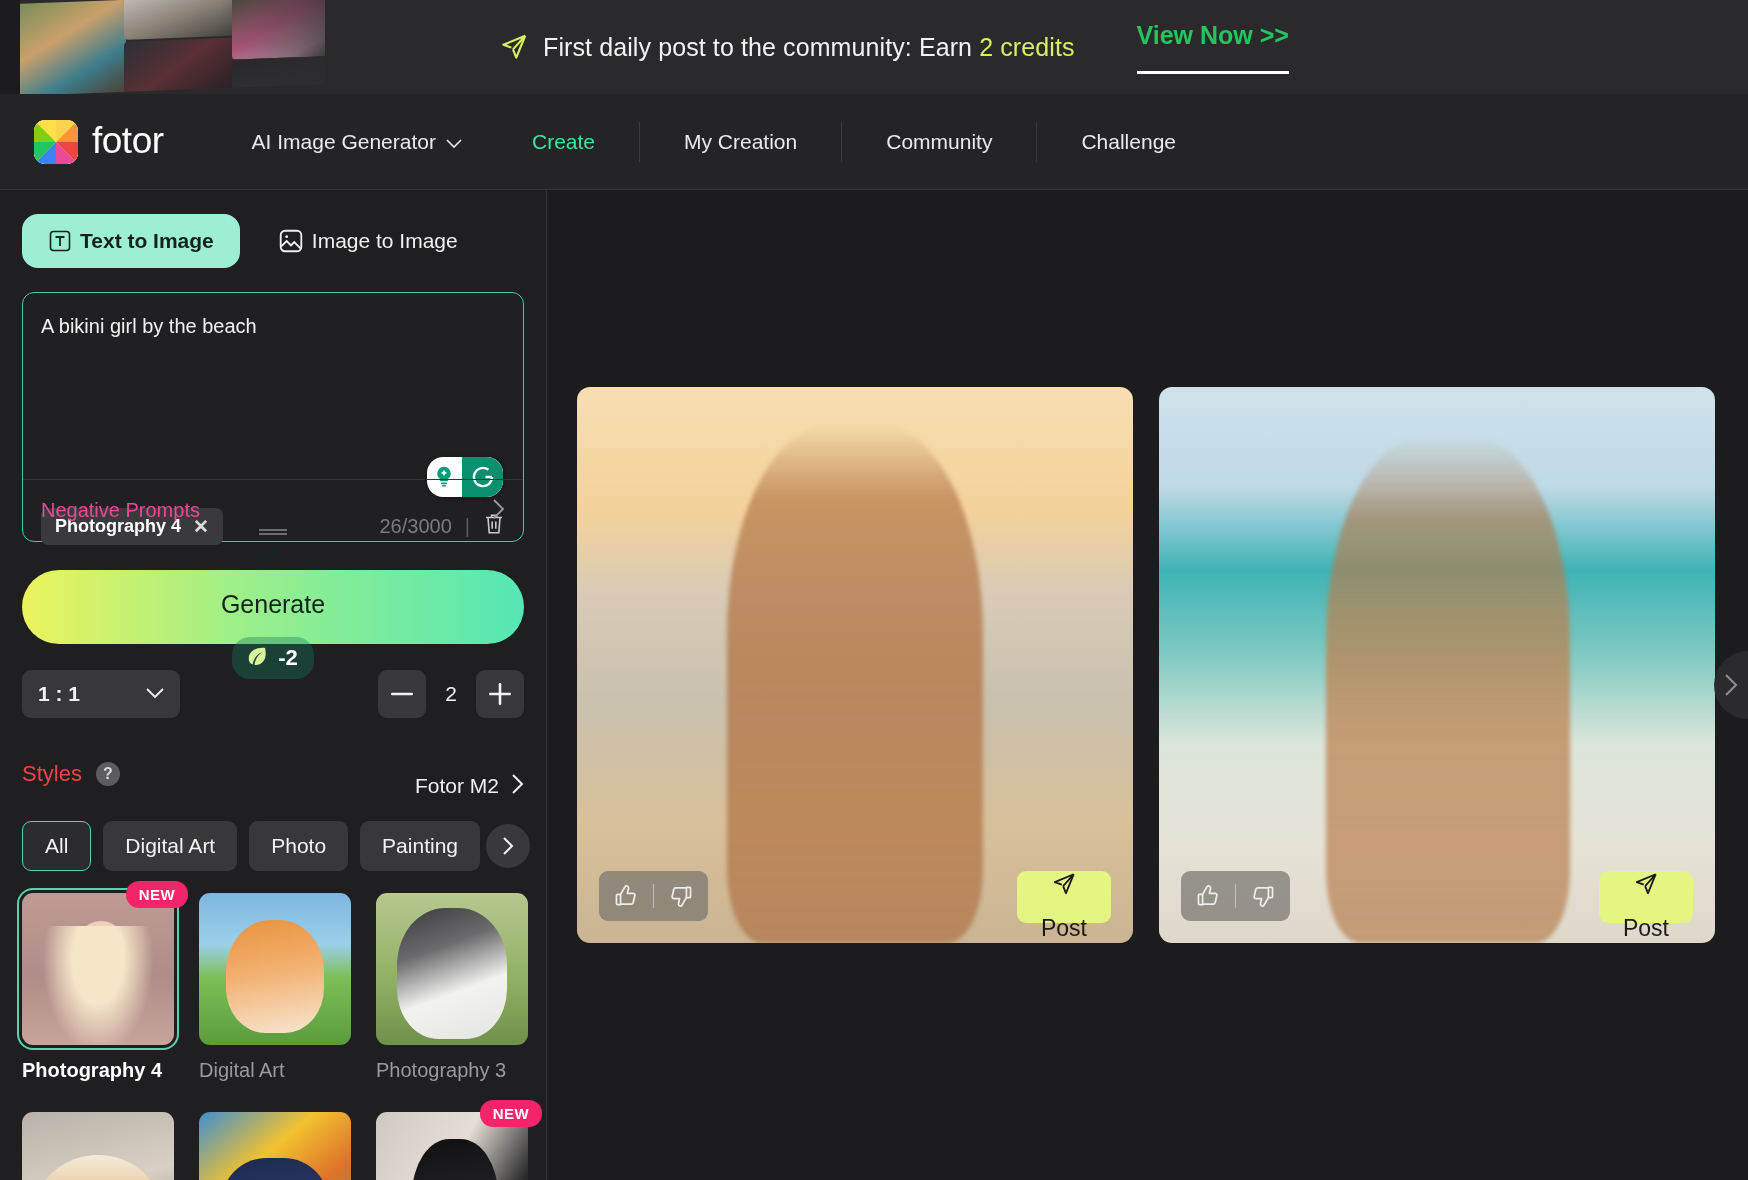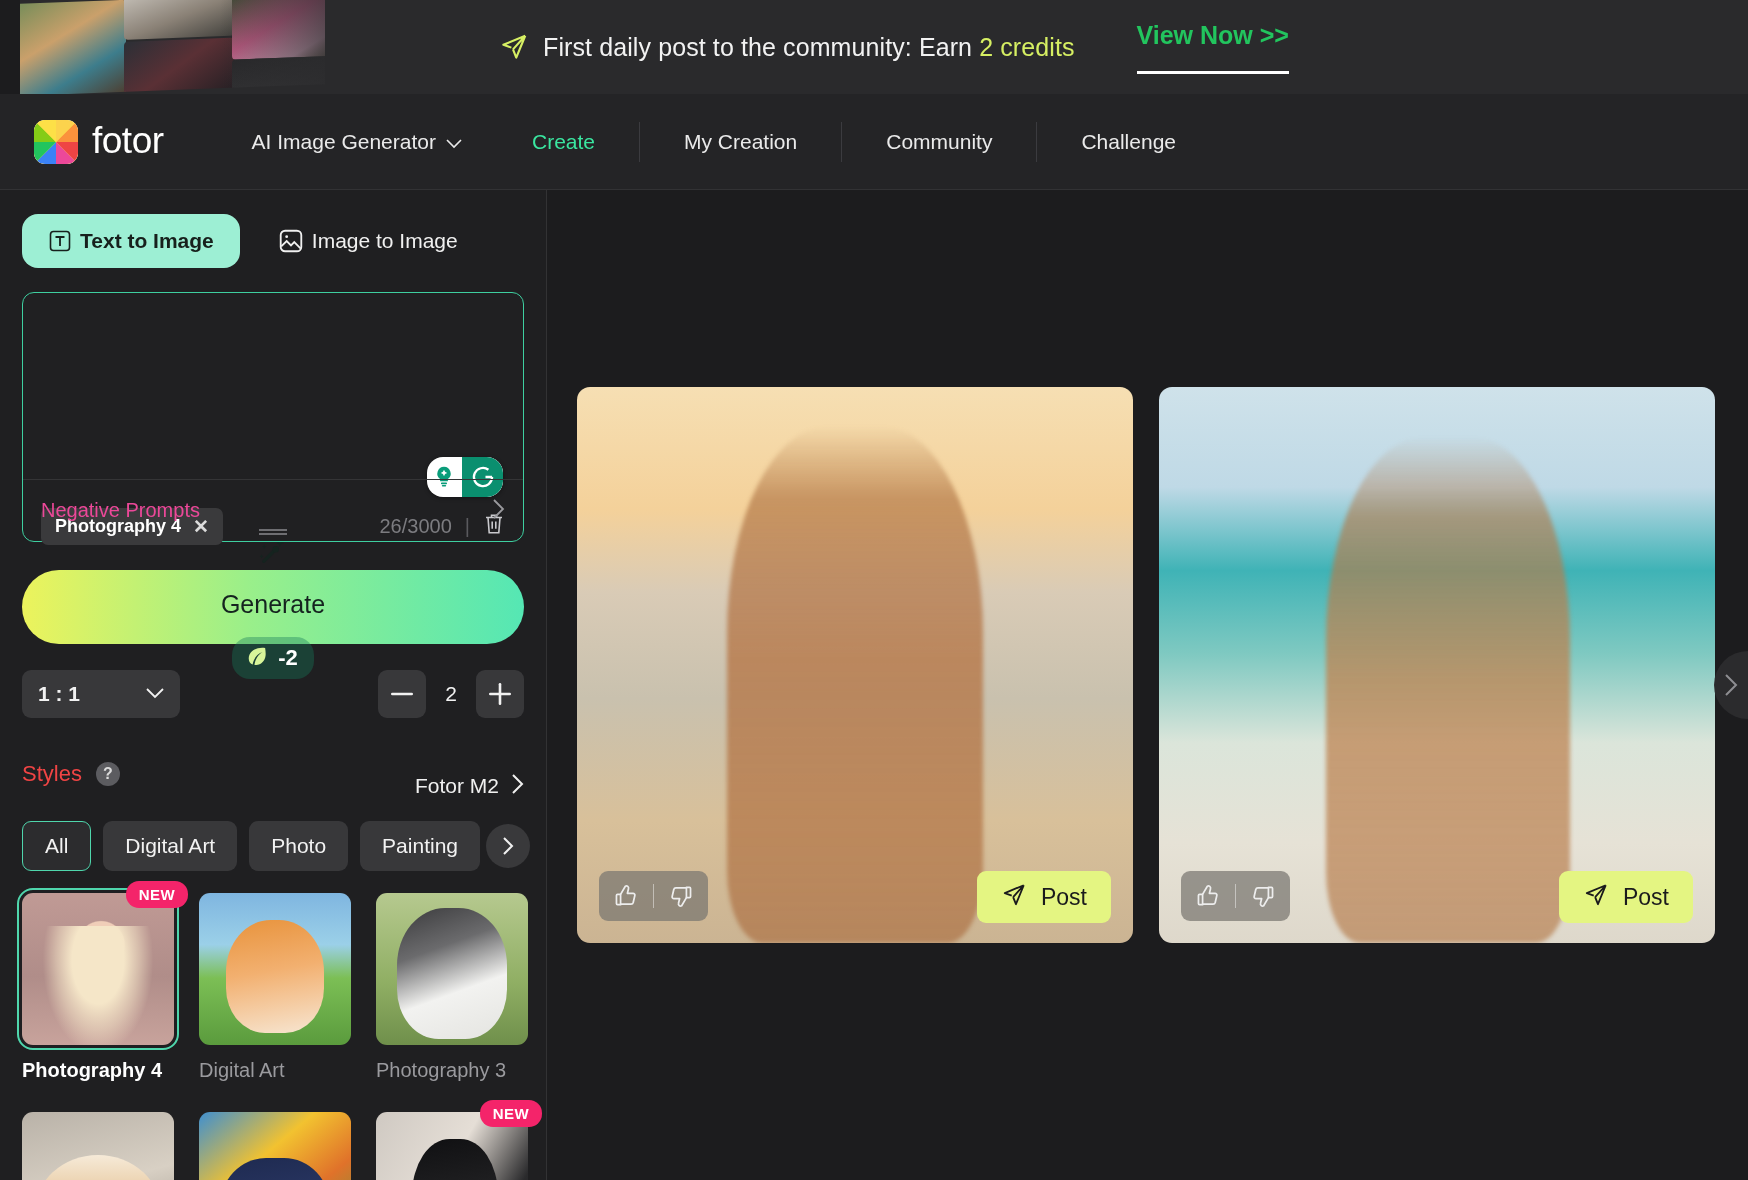--- a/index.html
+++ b/index.html
@@ -231,21 +231,21 @@
   .vote-box {
     position: absolute; left: 22px; bottom: 22px; height: 50px;
     background: rgba(120,118,112,.72); border-radius: 9px;
     display: flex; align-items: center; padding: 0 14px; gap: 14px; z-index: 5;
   }
   .vote-box .divider { width: 1px; height: 24px; background: rgba(255,255,255,.45); }
   .vote-btn { cursor: pointer; display: flex; align-items: center; }
   .post-btn {
     position: absolute; right: 22px; bottom: 20px; height: 52px;
     background: #e4f582; border-radius: 9px; display: flex; align-items: center;
-    gap: 14px; padding: 0 24px; cursor: pointer; z-index: 5;
+    gap: 14px; padding: 0 24px; cursor: pointer; z-index: 5; flex-direction: column;
   }
   .post-label { font-size: 23px; color: #1a1a1c; }
 
   .next-arrow {
     position: absolute; right: -34px; top: 50%; transform: translateY(-50%);
     width: 68px; height: 68px; border-radius: 50%; background: #2b2b2d;
     display: flex; align-items: center; justify-content: center;
     padding-right: 34px; cursor: pointer; z-index: 6;
   }
 </style>
@@ -337,20 +337,21 @@
               <rect x="2.5" y="2.5" width="19" height="19" rx="4"></rect>
               <circle cx="8" cy="8" r="1.3" fill="#f0f0f0" stroke="none"></circle>
               <path d="M3 17l5-5 4 4 3-3 6 6"></path>
             </svg>
           </span>
           <span>Image to Image</span>
         </div>
       </div>
 
       <div class="prompt-box">
+        <div class="prompt-text" placeholder="Describe the image you want to create">A bikini girl by the beach</div>
 
         <div class="ai-pill">
           <span class="bulb">
             <svg width="26" height="26" viewBox="0 0 24 24">
               <path d="M12 2.6a6.2 6.2 0 0 0-3.6 11.2v2.1h7.2v-2.1A6.2 6.2 0 0 0 12 2.6z" fill="#0a9d7a"></path>
               <rect x="9.2" y="17.1" width="5.6" height="1.5" rx=".7" fill="#0a9d7a"></rect>
               <rect x="10" y="19.4" width="4" height="1.4" rx=".7" fill="#0a9d7a"></rect>
               <path d="M12 5.2l.95 2.05L15 8.2l-2.05.95L12 11.2l-.95-2.05L9 8.2l2.05-.95z" fill="#fff"></path>
             </svg>
           </span>

